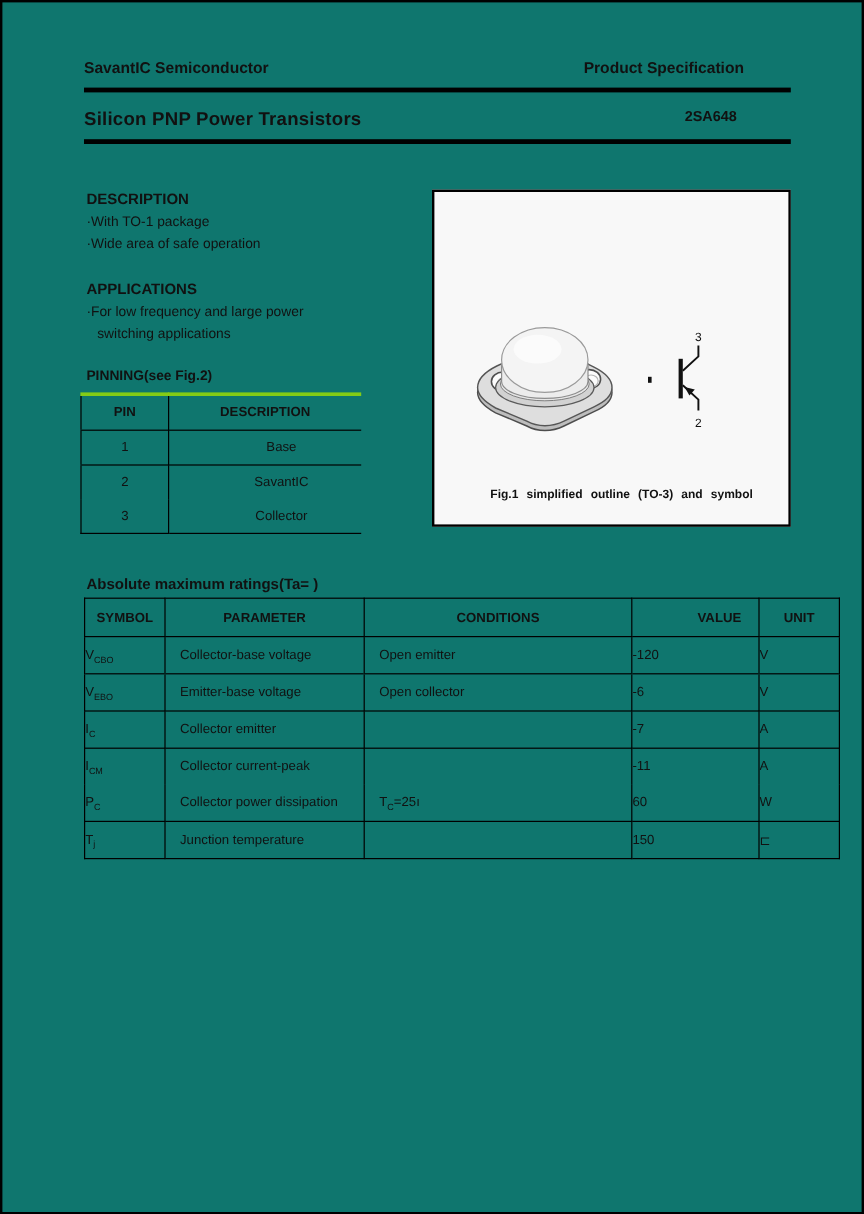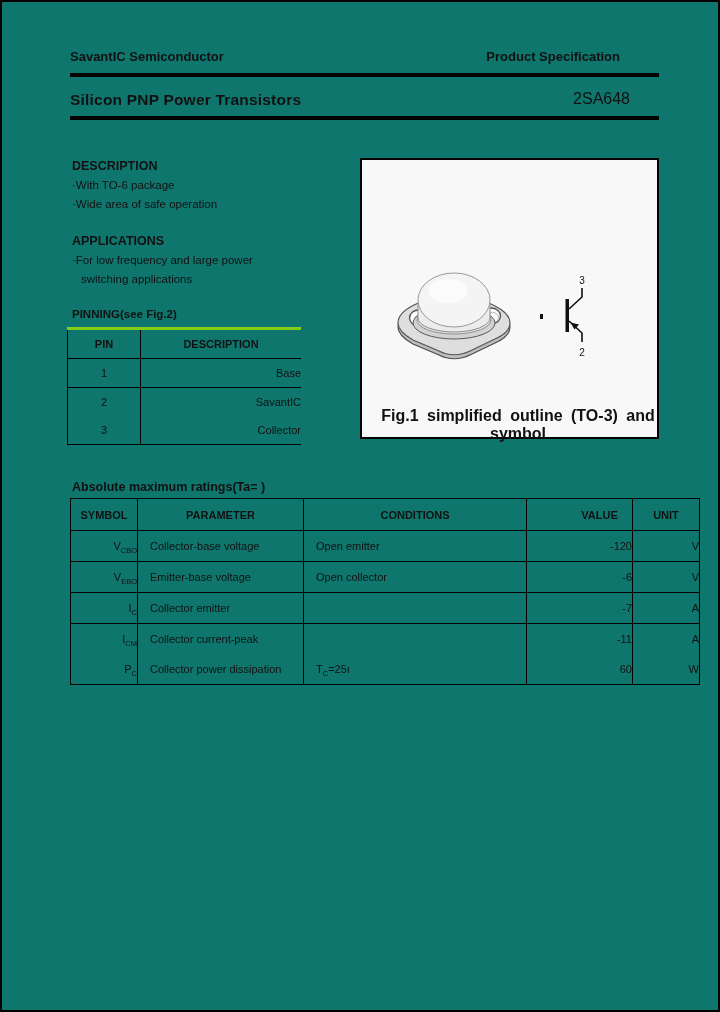--- a/index.html
+++ b/index.html
@@ -10,66 +10,66 @@
     -webkit-font-smoothing:antialiased;
   }
   .abs{position:absolute;}
   .b{font-weight:bold;}
   .brand{left:68px;top:47px;font-size:13px;font-weight:bold;}
   .spec{top:47px;right:98px;font-size:13px;font-weight:bold;}
   .rule{left:68px;width:589px;height:4px;background:#000;}
   .rule1{top:71px;}
   .rule2{top:114px;}
   .doc-title{left:68px;top:89px;font-size:15.5px;font-weight:bold;letter-spacing:.2px;}
-  .part-no{top:88px;right:88px;font-size:16px;font-weight:normal;}
+  .part-no{top:88px;right:104px;font-size:12px;font-weight:bold;}
   .sec-h{font-size:12.5px;font-weight:bold;}
   .txt{font-size:11.5px;}
   .figure{
     left:358px;top:156px;width:299px;height:281px;box-sizing:border-box;
     border:2px solid #000;background:#f8f8f8;
   }
   .fig-caption{
     position:absolute;left:17px;right:0;top:247px;text-align:center;
-    font-size:16px;font-weight:bold;word-spacing:4px;
+    font-size:10px;font-weight:bold;word-spacing:4px;
   }
   table{border-collapse:collapse;table-layout:fixed;position:absolute;background:transparent;}
   td,th{font-size:11px;padding:0;overflow:hidden;white-space:nowrap;}
   
   .pin-table{left:65px;top:325px;width:234px;border-left:1px solid #000;border-top:3px solid #84cc16;border-bottom:1px solid #000;}
   .pin-table th,.pin-table td{border-bottom:1px solid #000;}
   .pin-table td:first-child,.pin-table th:first-child{border-right:1px solid #000;width:72px;text-align:center;}
   .pin-table th{height:28px;text-align:center;}
   .pin-table td{height:28px;}
-  .pin-table td:last-child{padding-left:27px;text-align:right;width:162px;}
+  .pin-table td:last-child{padding-left:27px;text-align:center;width:162px;}
   .pin-table tr.no-divider td,.pin-table tr:last-child td{border-bottom:none;}
   
   .amr-table{left:68px;top:496px;width:589px;border:1px solid #000;}
   .amr-table th,.amr-table td{border:1px solid #000;}
   .amr-table th{height:31px;text-align:center;font-size:11px;}
-  .amr-table td{height:30px;text-align:right;}
+  .amr-table td{height:30px;text-align:left;}
   .amr-table td.l{text-align:left;padding-left:12px;}
   .amr-table tr.no-divider td{border-bottom:none;}
   .amr-table tr.after-no-divider td{border-top:none;}
   .c-sym{width:66px;}.c-par{width:165px;}.c-con{width:222px;}.c-val{width:65px;padding-left:40px;}.c-uni{width:66px;}
   sub{font-size:7.5px;line-height:0;}
 </style>
 </head>
 <body>
 
 <div class="page">
 
   <div class="abs brand">SavantIC Semiconductor</div>
   <div class="abs spec">Product Specification</div>
   <div class="abs rule rule1"></div>
   <div class="abs doc-title">Silicon PNP Power Transistors</div>
   <div class="abs part-no">2SA648</div>
   <div class="abs rule rule2"></div>
 
   <div class="abs sec-h" style="left:70px;top:157px;">DESCRIPTION</div>
-  <div class="abs txt" style="left:70px;top:177px;">·With TO-6 package</div>
+  <div class="abs txt" style="left:70px;top:177px;">·With TO-1 package</div>
   <div class="abs txt" style="left:70px;top:196px;">·Wide area of safe operation</div>
 
   <div class="abs sec-h" style="left:70px;top:232px;">APPLICATIONS</div>
   <div class="abs txt" style="left:70px;top:252px;">·For low frequency and large power</div>
   <div class="abs txt" style="left:79px;top:271px;">switching applications</div>
 
   <div class="abs b" style="left:70px;top:306px;font-size:11.5px;">PINNING(see Fig.2)</div>
   <table class="pin-table">
     <thead>
       <tr>
@@ -163,16 +163,23 @@
           <td>-11</td>
           <td>A</td>
         </tr>
         <tr class="after-no-divider">
           <td>P<sub>C</sub></td>
           <td class="l">Collector power dissipation</td>
           <td class="l">T<sub>C</sub>=25ı</td>
           <td>60</td>
           <td>W</td>
         </tr>
+        <tr class="">
+          <td>T<sub>j</sub></td>
+          <td class="l">Junction temperature</td>
+          <td class="l"></td>
+          <td>150</td>
+          <td>⊏</td>
+        </tr>
       </tbody>
   </table>
 
 </div>
 
 </body></html>

